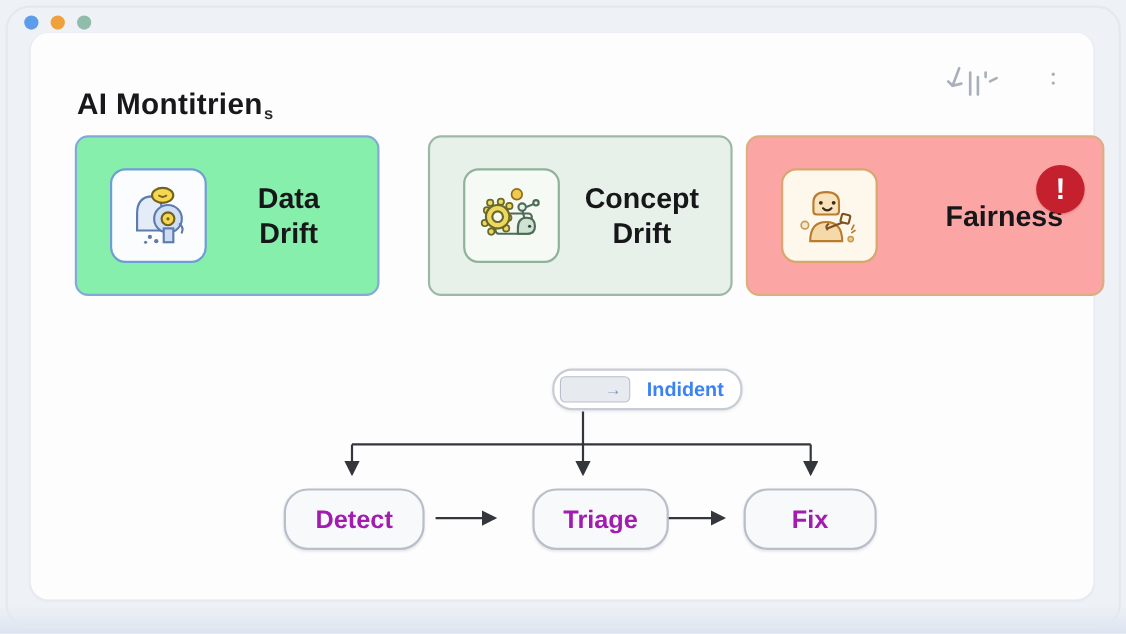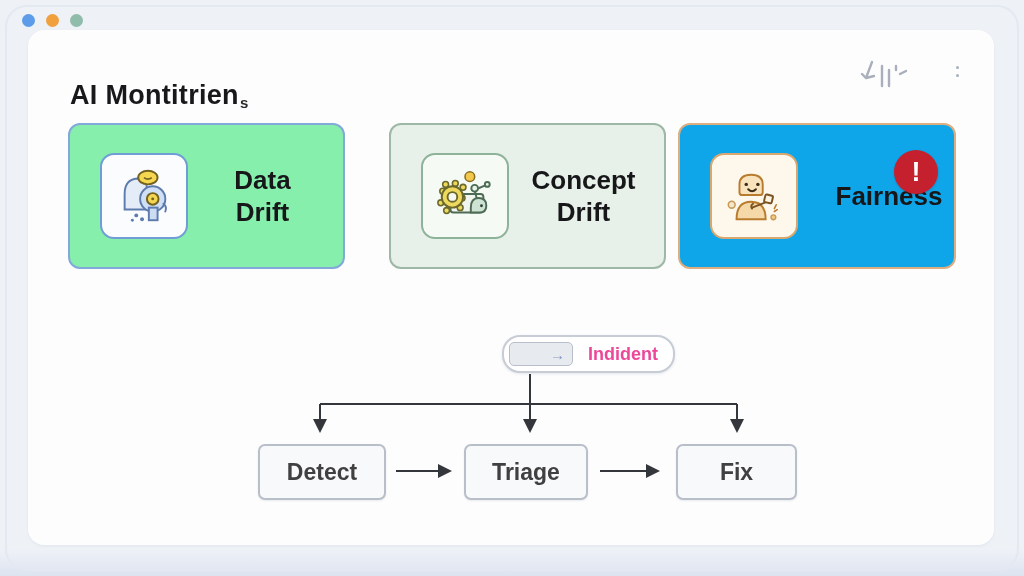--- a/index.html
+++ b/index.html
@@ -41,21 +41,21 @@
     display:flex;flex-direction:column;align-items:center;gap:5px;justify-content:center;
   }
   .hdr-menu .mdot{width:3px;height:3px;border-radius:50%;background:#a9b0bb;}
   
   .card{
     position:absolute;top:123px;height:146px;border-radius:12px;border:2px solid;
     box-sizing:border-box;display:flex;align-items:center;
   }
   .card.c1{left:68px;width:277px;background:#86efac;border-color:#83a9da;}
   .card.c2{left:373px;width:277px;background:#e7f0e9;border-color:#9db9a5;margin-left:16px;}
-  .card.c3{left:678px;width:278px;background:#0ea5e9;border-color:#dcae80;gap:32px;}
+  .card.c3{left:678px;width:326px;background:#fca5a5;border-color:#dcae80;gap:32px;}
   .tile{
     width:88px;height:86px;margin-left:30px;border-radius:14px;border:2px solid;
     box-sizing:border-box;background:#fdfdfa;display:flex;align-items:center;justify-content:center;
     flex:0 0 auto;
   }
   .c1 .tile{border-color:#6f9ed6;background:#fbfcfe;}
   .c2 .tile{border-color:#8fb29a;background:#f6faf5;}
   .c3 .tile{border-color:#d8a76f;background:#fdf7ec;}
   .card-label{
     flex:1;text-align:center;font-size:26px;font-weight:700;line-height:1.25;color:#17171a;
@@ -71,29 +71,29 @@
     position:absolute;left:502px;top:335px;width:173px;height:38px;border-radius:18px;
     background:#ffffff;border:2px solid #c7ccd5;box-sizing:border-box;
     display:flex;align-items:center;box-shadow:0 1px 3px rgba(60,70,90,.12);
   }
   .pill-btn{
     margin-left:5px;width:64px;height:24px;border-radius:5px;background:#e7eaef;
     border:1px solid #b9bfca;box-sizing:border-box;display:flex;align-items:center;justify-content:flex-end;
     padding-right:7px;
   }
   .pill-arrow{font-size:15px;font-weight:700;color:#8496c4;line-height:1;}
-  .pill-label{flex:1;text-align:center;font-size:18px;font-weight:700;color:#ec4899;}
+  .pill-label{flex:1;text-align:center;font-size:18px;font-weight:700;color:#3b82f6;}
   
   .node{
-    position:absolute;top:444px;height:56px;border-radius:7px;background:#f8f9fb;
+    position:absolute;top:444px;height:56px;border-radius:22px;background:#f8f9fb;
     border:2px solid #b9bfc9;box-sizing:border-box;display:flex;align-items:center;justify-content:center;
-    font-size:23px;font-weight:700;color:#404040;box-shadow:0 1px 2px rgba(60,70,90,.10);
+    font-size:23px;font-weight:700;color:#a21caf;box-shadow:0 1px 2px rgba(60,70,90,.10);
   }
   .node.n1{left:258px;width:128px;}
-  .node.n2{left:464px;width:124px;}
+  .node.n2{left:484px;width:124px;}
   .node.n3{left:676px;width:121px;}
   .connectors{position:absolute;left:250px;top:371px;}
 </style>
 </head>
 <body>
 
 <div class="stage">
 
   <div class="traffic">
     <div class="dot d1"></div>

